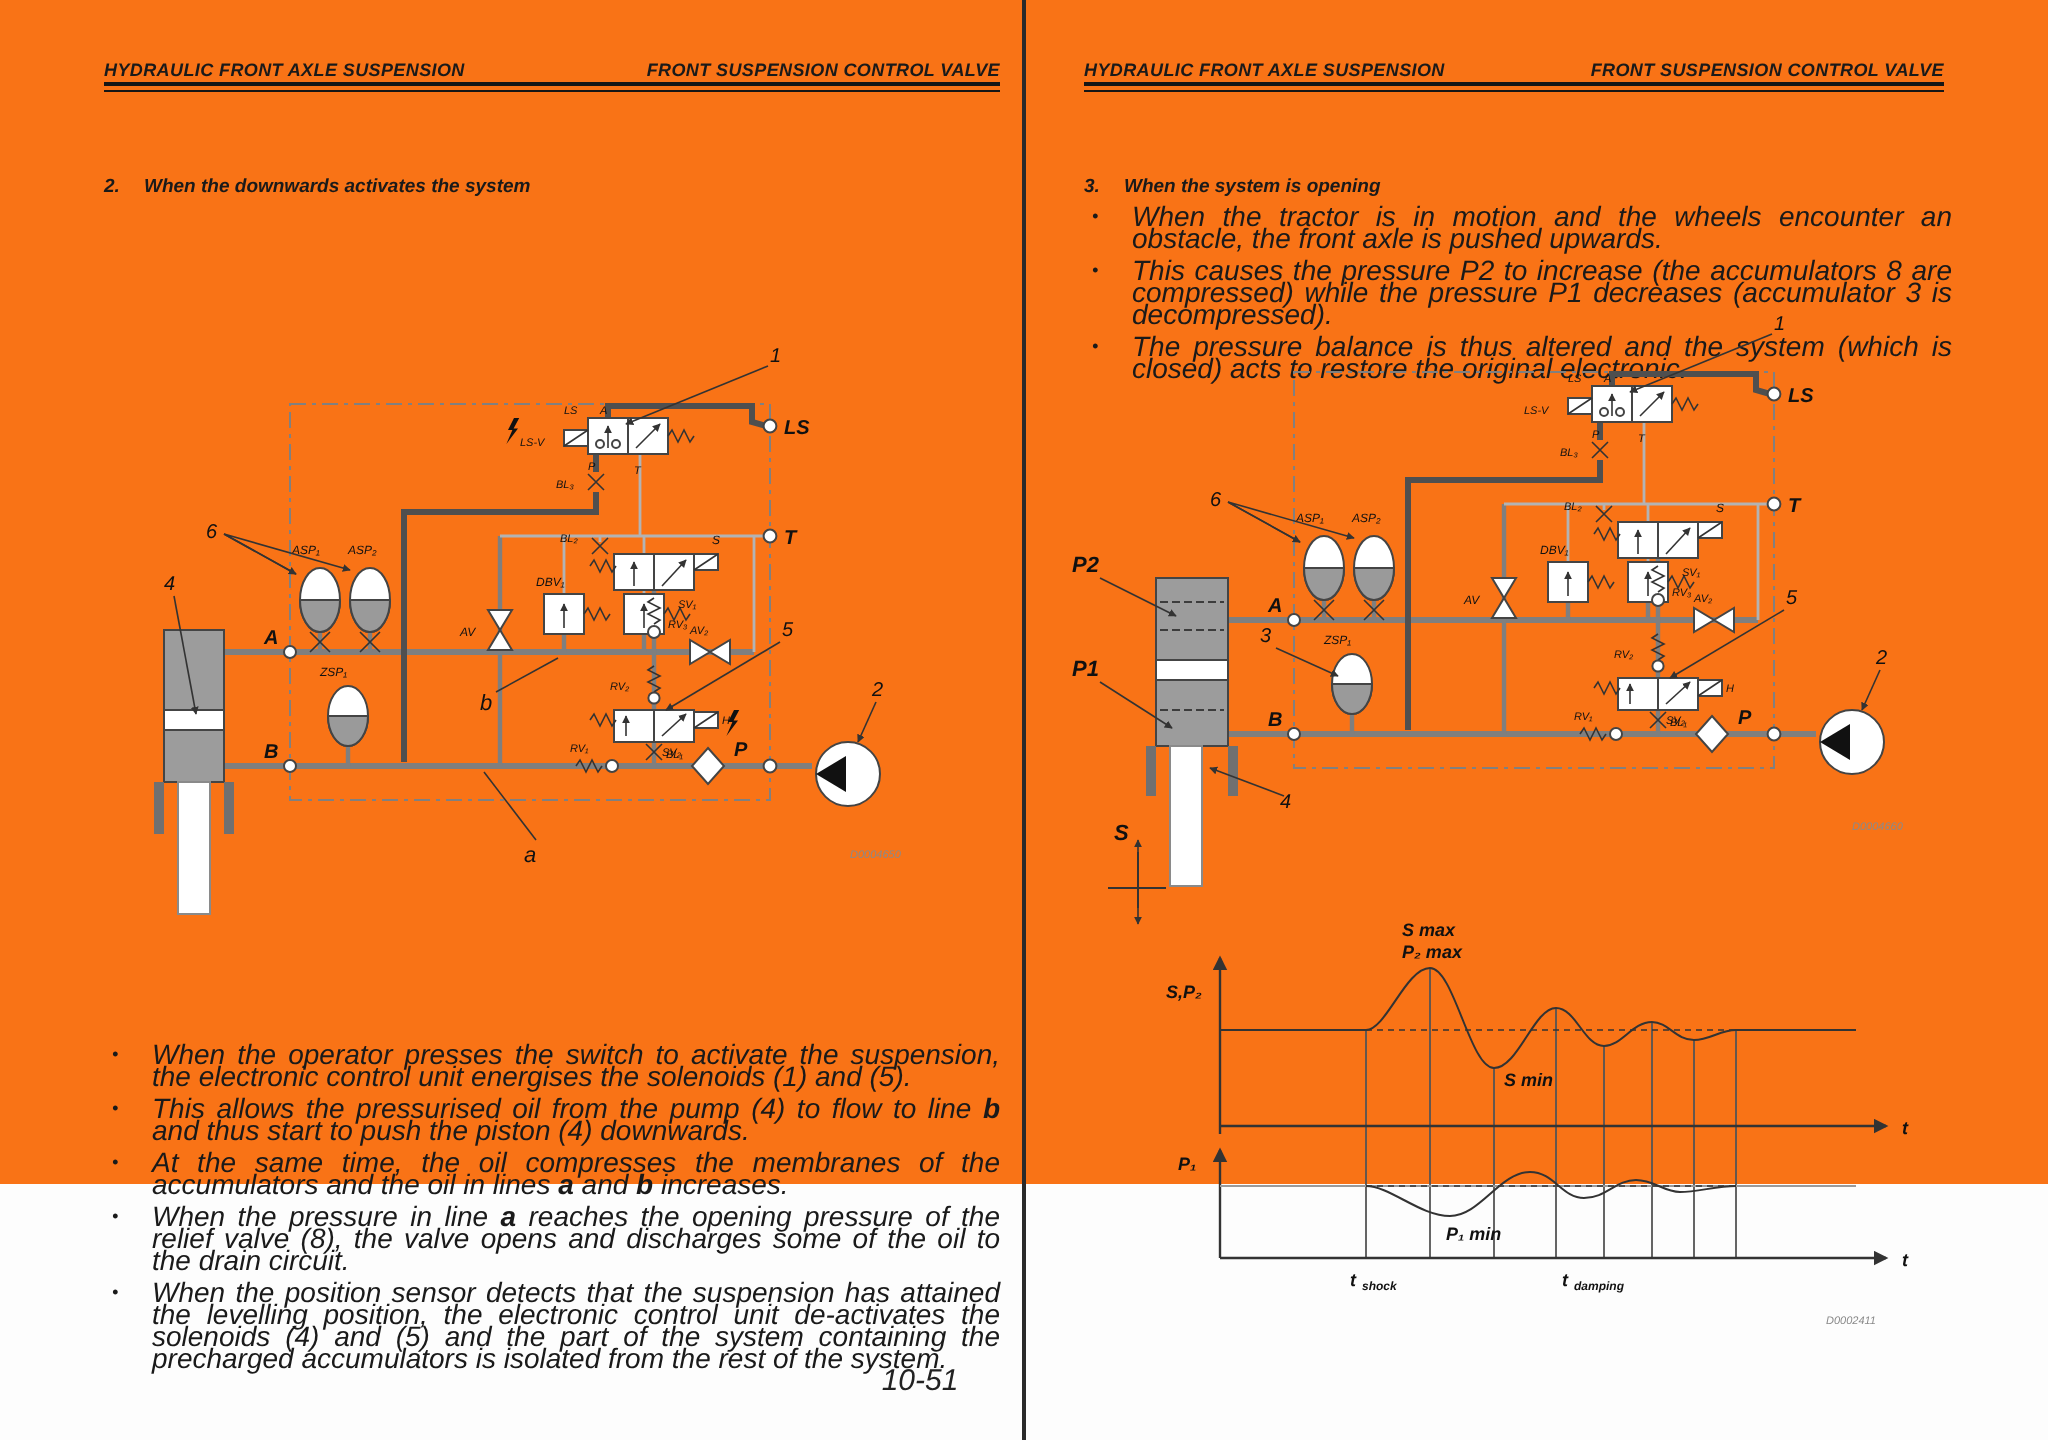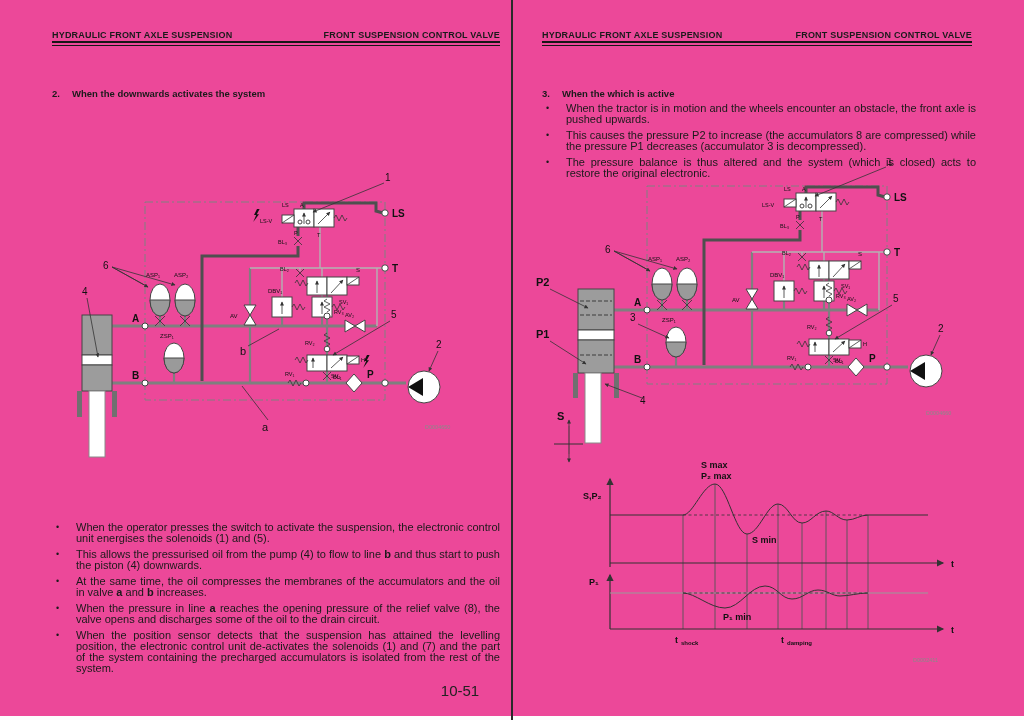--- a/index.html
+++ b/index.html
@@ -1,32 +1,32 @@
 <!DOCTYPE html>
 <html><head>
 <meta charset="utf-8">
 <style>
   html,body{margin:0;padding:0;}
   body{width:1024px;height:720px;background:#fdfdfd;position:relative;overflow:hidden;
        font-family:"Liberation Sans",sans-serif;color:#1a1a1a;}
-  .page{position:absolute;top:0;height:716px;background:#ec4899;}
+  .page{position:absolute;top:0;height:592px;background:#f97316;font-style:italic;}
   #page-left{left:0;width:511px;}
   #page-right{left:513px;width:511px;}
   .spine{position:absolute;left:511px;top:0;width:2px;height:720px;background:#2a2a2a;}
   .pg-header{position:absolute;display:flex;justify-content:space-between;
              font-weight:bold;font-size:9px;letter-spacing:.2px;white-space:nowrap;}
   .hrules{position:absolute;}
   .hrule1{height:2px;background:#161616;}
   .hrule2{height:1px;background:#161616;margin-top:2px;}
   .sec-heading{position:absolute;display:flex;font-weight:bold;font-size:9.5px;}
   .sec-num{width:20px;flex:0 0 20px;}
   .bullets{position:absolute;}
   .bullet{display:flex;margin-bottom:5px;}
   .bullet-marker{flex:0 0 20px;font-size:9px;line-height:11px;padding-left:4px;}
-  .bullet-text{font-size:11px;line-height:11px;text-align:justify;flex:1;}
+  .bullet-text{font-size:14px;line-height:11px;text-align:justify;flex:1;}
   .pgnum{position:absolute;font-size:15px;color:#222;}
   svg text{font-family:"Liberation Sans",sans-serif;fill:#111;}
   .frame{fill:none;stroke:#808080;stroke-width:1;stroke-dasharray:8 3 2 3;}
   .pipe{stroke:#7f7f7f;stroke-width:3;fill:none;}
   .pipe2{stroke:#7f7f7f;stroke-width:2.2;fill:none;}
   .dark{stroke:#4f4f4f;stroke-width:3;fill:none;}
   .light{stroke:#b3b3b3;stroke-width:1.4;fill:none;}
   .sym{fill:#fff;stroke:#444;stroke-width:1;}
   .thin{stroke:#333;stroke-width:.8;fill:none;}
   .crv{stroke:#333;stroke-width:1;fill:none;}
@@ -224,48 +224,48 @@
       <div class="bullet">
         <span class="bullet-marker">•</span>
         <div class="bullet-text"><span>When the operator presses the switch to activate the suspension, the electronic control unit energises the solenoids (1) and (5).</span></div>
       </div>
       <div class="bullet">
         <span class="bullet-marker">•</span>
         <div class="bullet-text"><span>This allows the pressurised oil from the pump (4) to flow to line </span><span style="font-weight: bold;">b</span><span> and thus start to push the piston (4) downwards.</span></div>
       </div>
       <div class="bullet">
         <span class="bullet-marker">•</span>
-        <div class="bullet-text"><span>At the same time, the oil compresses the membranes of the accumulators and the oil in valve </span><span style="font-weight: bold;">a</span><span> and </span><span style="font-weight: bold;">b</span><span> increases.</span></div>
+        <div class="bullet-text"><span>At the same time, the oil compresses the membranes of the accumulators and the oil in lines </span><span style="font-weight: bold;">a</span><span> and </span><span style="font-weight: bold;">b</span><span> increases.</span></div>
       </div>
       <div class="bullet">
         <span class="bullet-marker">•</span>
         <div class="bullet-text"><span>When the pressure in line </span><span style="font-weight: bold;">a</span><span> reaches the opening pressure of the relief valve (8), the valve opens and discharges some of the oil to the drain circuit.</span></div>
       </div>
       <div class="bullet">
         <span class="bullet-marker">•</span>
-        <div class="bullet-text"><span>When the position sensor detects that the suspension has attained the levelling position, the electronic control unit de-activates the solenoids (1) and (7) and the part of the system containing the precharged accumulators is isolated from the rest of the system.</span></div>
+        <div class="bullet-text"><span>When the position sensor detects that the suspension has attained the levelling position, the electronic control unit de-activates the solenoids (4) and (5) and the part of the system containing the precharged accumulators is isolated from the rest of the system.</span></div>
       </div>
     </div>
 
   <div class="pgnum" style="left:430px;top:682px;width:60px;text-align:center;">10-51</div>
 </div>
 
 <div class="page" id="page-right">
   <div class="pg-header" style="left:29px;top:30px;width:430px;">
     <span>HYDRAULIC FRONT AXLE SUSPENSION</span>
     <span>FRONT SUSPENSION CONTROL VALVE</span>
   </div>
   <div class="hrules" style="left:29px;top:41px;width:430px;">
     <div class="hrule1"></div>
       <div class="hrule2"></div>
   </div>
 
   <div class="sec-heading" style="left:29px;top:88px;width:434px;">
     <span class="sec-num">3.</span>
-    <span>When the which is active</span>
+    <span>When the system is opening</span>
   </div>
 
   <div class="bullets" style="left:29px;top:103px;width:434px;">
       <div class="bullet">
         <span class="bullet-marker">•</span>
         <div class="bullet-text"><span>When the tractor is in motion and the wheels encounter an obstacle, the front axle is pushed upwards.</span></div>
       </div>
       <div class="bullet">
         <span class="bullet-marker">•</span>
         <div class="bullet-text"><span>This causes the pressure P2 to increase (the accumulators 8 are compressed) while the pressure P1 decreases (accumulator 3 is decompressed).</span></div>

